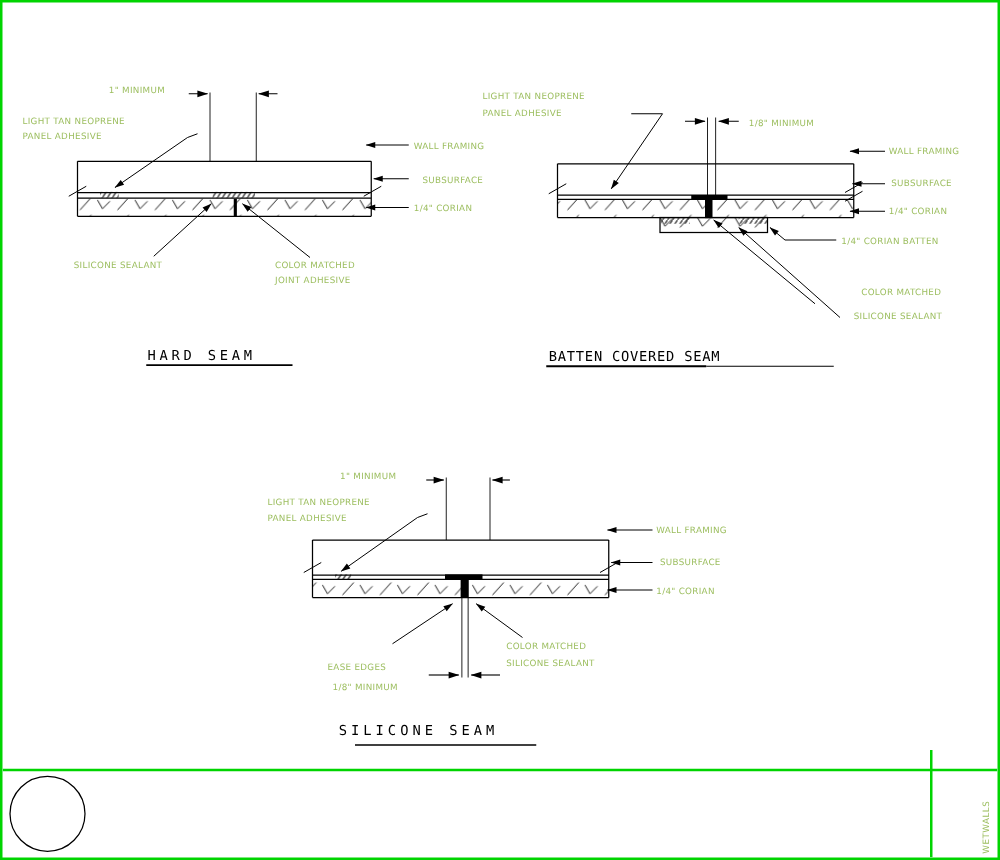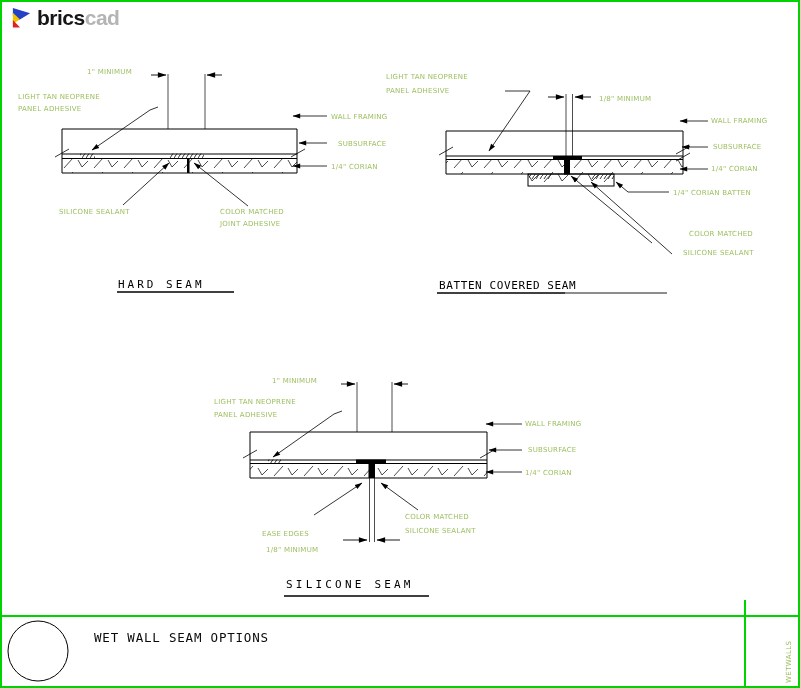--- a/index.html
+++ b/index.html
@@ -33,28 +33,20 @@
     position:absolute;left:783px;top:681px;font-size:7px;color:#9CBE5F;
     transform:rotate(-90deg);transform-origin:0 0;letter-spacing:.4px;
     font-family:"DejaVu Sans",sans-serif;white-space:nowrap;
   }
 </style>
 </head>
 <body>
 
 <div id="sheet">
 
-  <div id="logo">
-    <svg width="23" height="23" viewBox="0 0 24 24">
-      <polygon points="3,1 21,6.5 9.5,13.5 3,9" fill="#2440c4"></polygon>
-      <polygon points="3,6 10.5,13 3,17.5" fill="#f2c400"></polygon>
-      <polygon points="3,13.5 10.5,21.5 3,21.5" fill="#dd2222"></polygon>
-    </svg>
-    <span class="brand"><span class="b1">brics</span><span class="b2">cad</span></span>
-  </div>
 
   <svg class="svglayer" width="796" height="684" viewBox="0 0 796 684">
     <defs>
       <marker id="arr" markerWidth="11" markerHeight="8" refX="9.5" refY="4" orient="auto">
         <path d="M0.5,1 L10,4 L0.5,7 z" fill="#000"></path>
       </marker>
       <pattern id="hatch" width="30" height="14" patternUnits="userSpaceOnUse">
         <path d="M2,12 L11,2 M16,4 L20,11 L26,5" fill="none" stroke="#000" stroke-width="0.7"></path>
       </pattern>
       <pattern id="dense" width="4" height="6" patternUnits="userSpaceOnUse">
@@ -161,19 +153,18 @@
   <span class="lbl" style="left:270px;top:375px">1" MINIMUM</span>
   <span class="lbl" style="left:212px;top:396px">LIGHT TAN NEOPRENE</span>
   <span class="lbl" style="left:212px;top:409px">PANEL ADHESIVE</span>
   <span class="lbl" style="left:523px;top:418px">WALL FRAMING</span>
   <span class="lbl" style="left:526px;top:444px">SUBSURFACE</span>
   <span class="lbl" style="left:523px;top:467px">1/4" CORIAN</span>
   <span class="lbl" style="left:260px;top:528px">EASE EDGES</span>
   <span class="lbl" style="left:403px;top:511px">COLOR MATCHED</span>
   <span class="lbl" style="left:403px;top:525px">SILICONE SEALANT</span>
   <span class="lbl" style="left:264px;top:544px">1/8" MINIMUM</span>
-  <span class="dtitle" style="left:284px;top:576px;letter-spacing:3.2px">SILICONE SEAM</span>
+  <span class="dtitle" style="left:269px;top:576px;letter-spacing:3.2px">SILICONE SEAM</span>
 
-  <span id="main-title">WET WALL SEAM OPTIONS</span>
   <span id="scale-note">SCALE: NONE</span>
   <span id="side-tab">WETWALLS</span>
 
 </div>
 
 </body></html>

